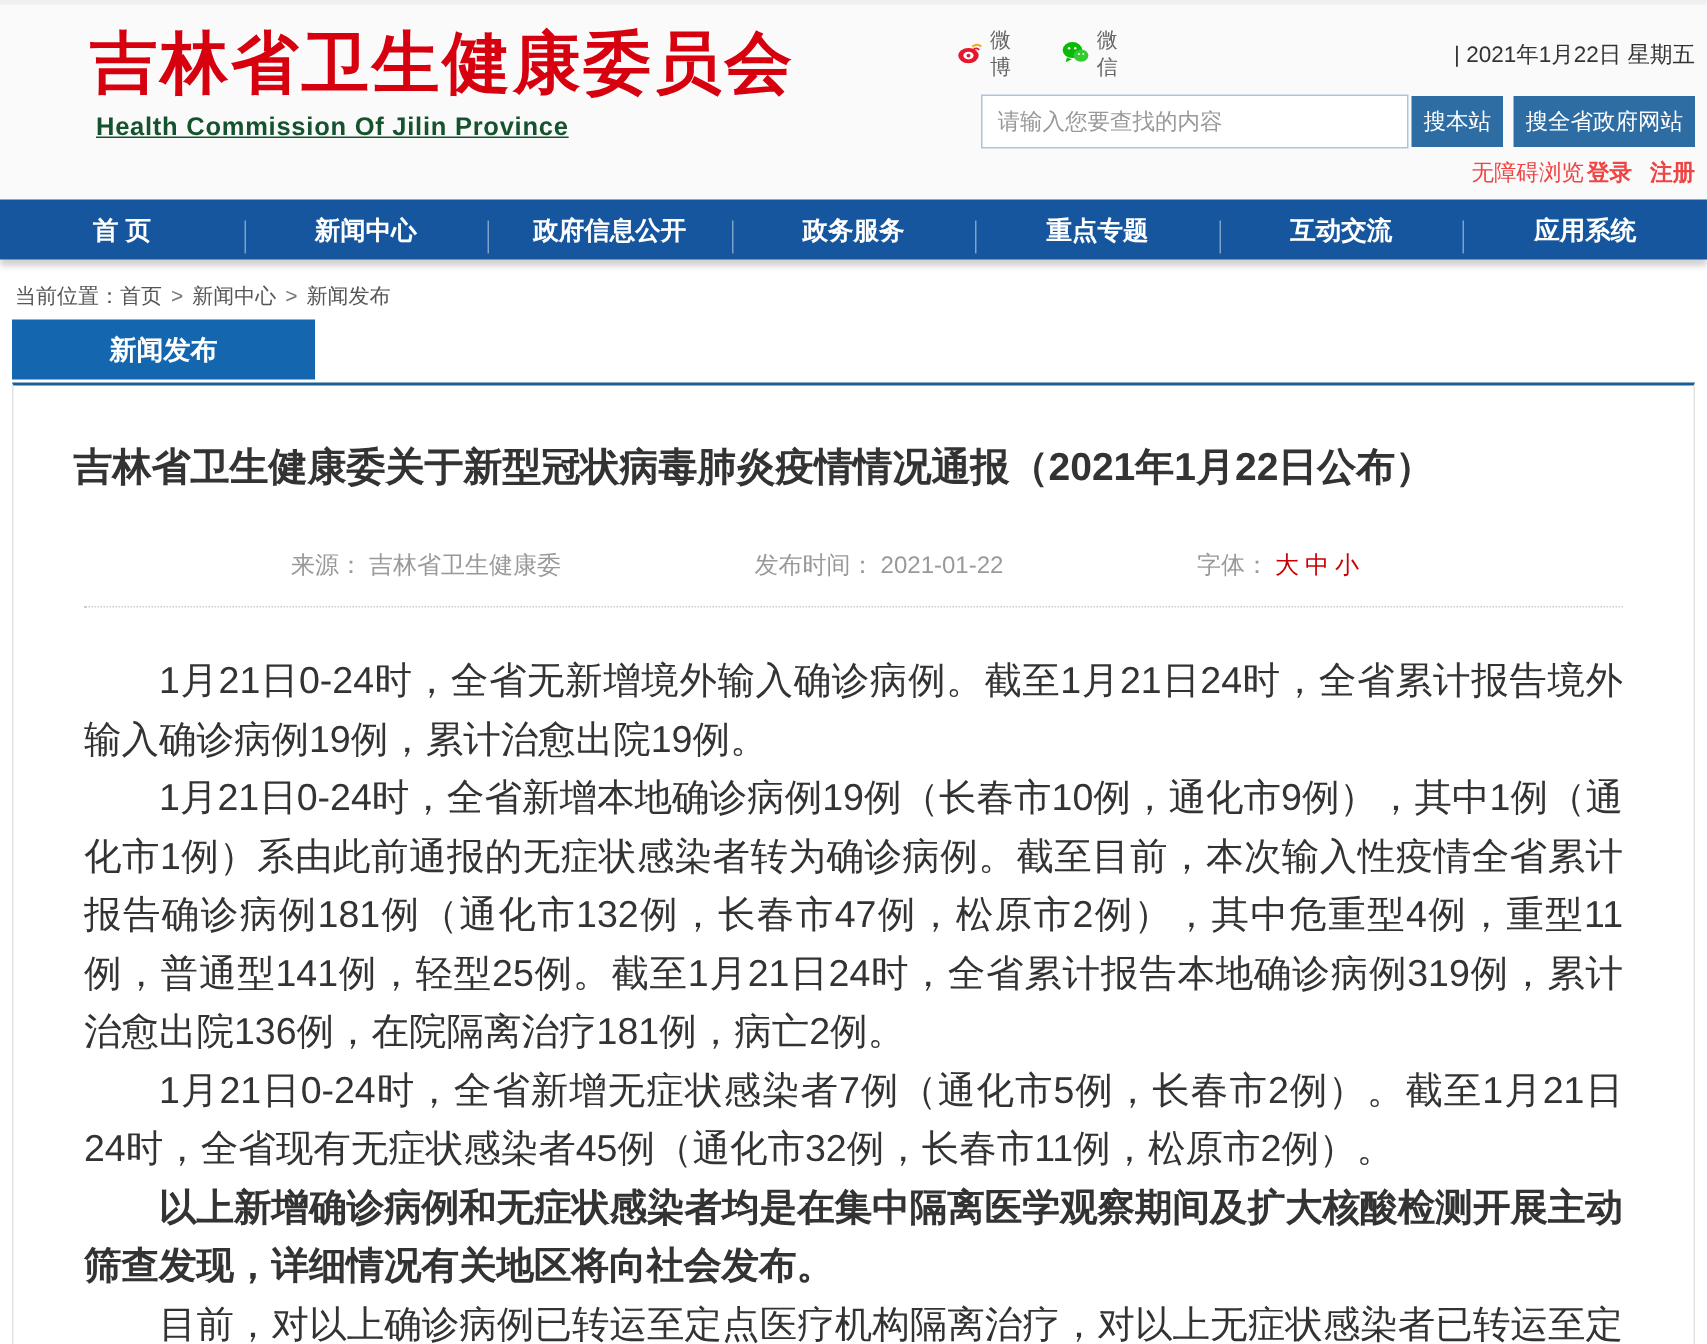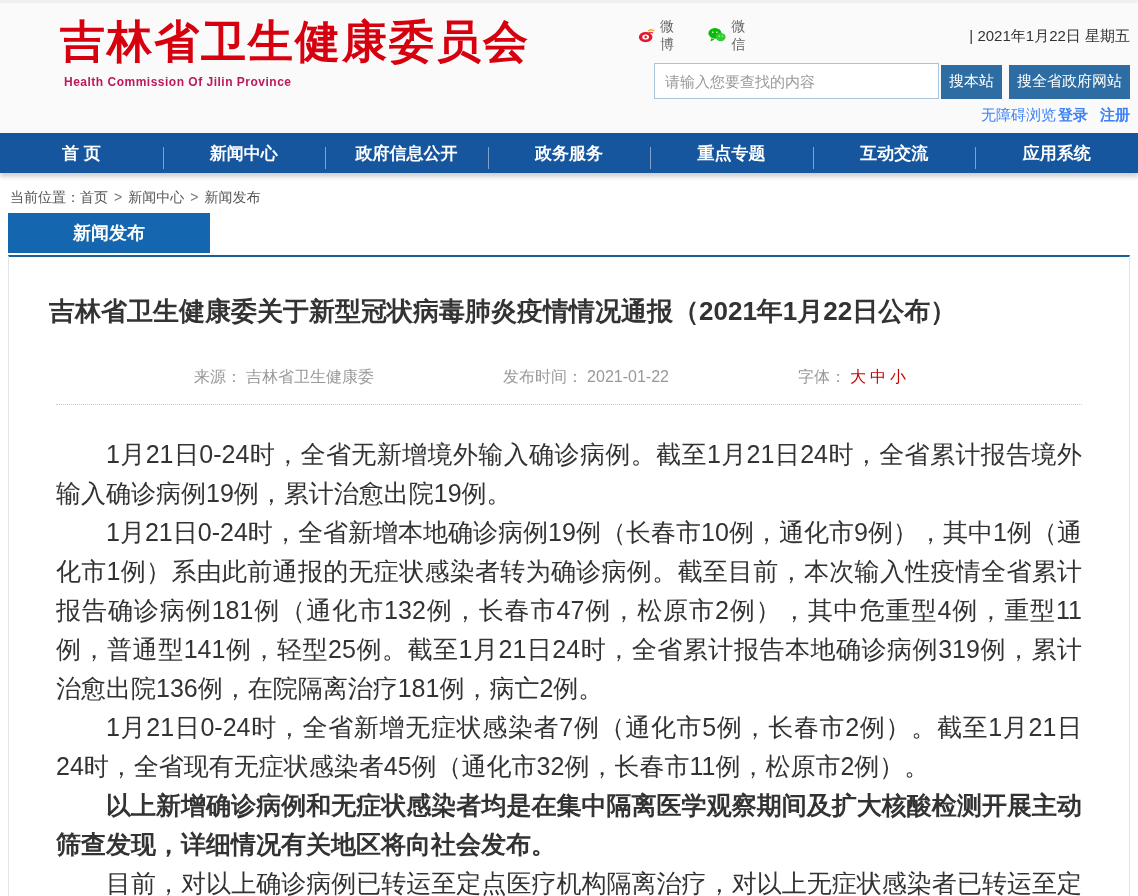--- a/index.html
+++ b/index.html
@@ -14,44 +14,45 @@
   .header {
     height: 133px; background: #fafafa; position: relative;
     border-top: 3px solid #f0f0f0;
   }
   .logo-block { position: absolute; left: 60px; top: 14px; cursor: pointer; }
   .logo-title {
     font-size: 45px; font-weight: bold; color: #d7000f;
     letter-spacing: 2px; line-height: 1.1; font-family: "Liberation Sans", sans-serif;
   }
   .logo-subtitle {
-    font-size: 12px; font-weight: bold; color: #be185d; margin-top: 8px; margin-left: 4px;
+    font-size: 17px; font-weight: bold; color: #14532d; margin-top: 8px; margin-left: 4px;
     letter-spacing: 0.5px;
+    text-decoration: underline;
   }
   .header-right { position: absolute; left: 638px; top: 22px; width: 492px; }
   .social-row { display: flex; align-items: center; font-size: 14px; color: #666; height: 22px; }
   .social-item { display: flex; align-items: center; margin-right: 26px; cursor: pointer; }
   .social-item svg { margin-right: 5px; }
   .header-date { margin-left: 190px; font-size: 15px; color: #333; white-space: nowrap; }
-  .search-row { display: flex; margin-top: 16px; align-items: center; padding-left: 16px; }
+  .search-row { display: flex; margin-top: 16px; align-items: flex-start; padding-left: 16px; }
   .search-input {
     width: 305px; height: 36px; border: 1px solid #aac4da; background: #fff;
     font-size: 15px; padding: 0 10px; color: #333; outline: none;
     font-family: "Liberation Sans", "DejaVu Sans", sans-serif;
   }
   .search-input::placeholder { color: #999; }
   .btn-search {
     border: none; background: #2e6da4; color: #fff; font-size: 15px;
     height: 34px; margin-top: 1px; padding: 0 8px; cursor: pointer; white-space: nowrap;
     font-family: "Liberation Sans", "DejaVu Sans", sans-serif;
   }
   .btn-site { margin-left: 2px; }
   .btn-gov { margin-left: 7px; }
   .quicklinks-row {
-    margin-top: 7px; text-align: right; font-size: 15px; color: #3b82f6;
+    margin-top: 7px; text-align: right; font-size: 15px; color: #ef4444;
   }
   .quicklinks-row span { cursor: pointer; }
   .ql-login { font-weight: bold; margin-left: 2px; }
   .ql-register { font-weight: bold; margin-left: 12px; }
   
   .nav {
     height: 40px; background: #15569e; display: flex; align-items: stretch;
     box-shadow: 0 4px 4px rgba(0,0,0,0.18);
     position: relative;
   }

